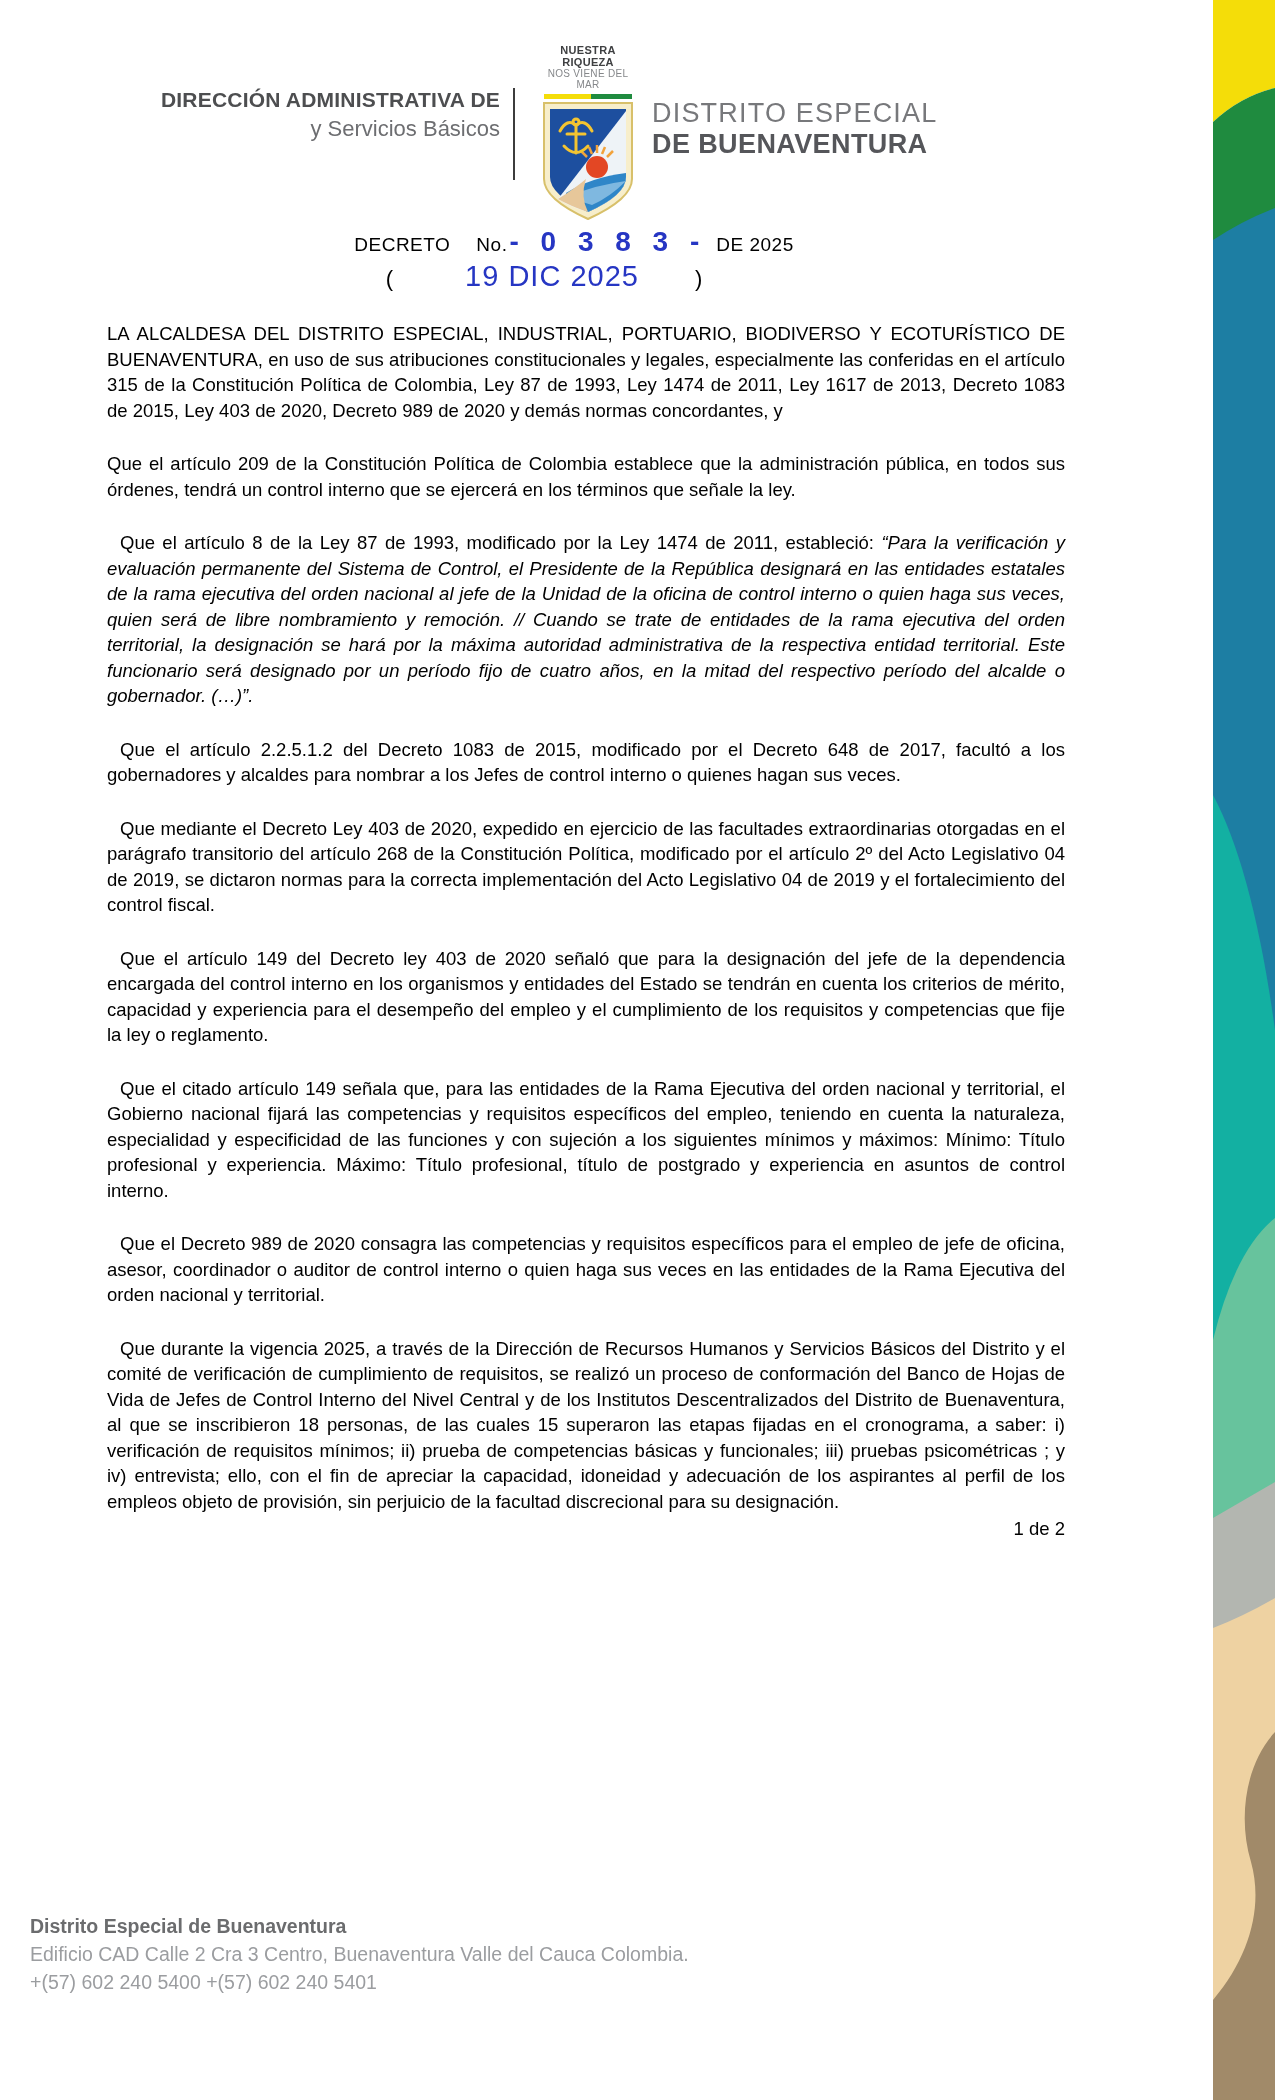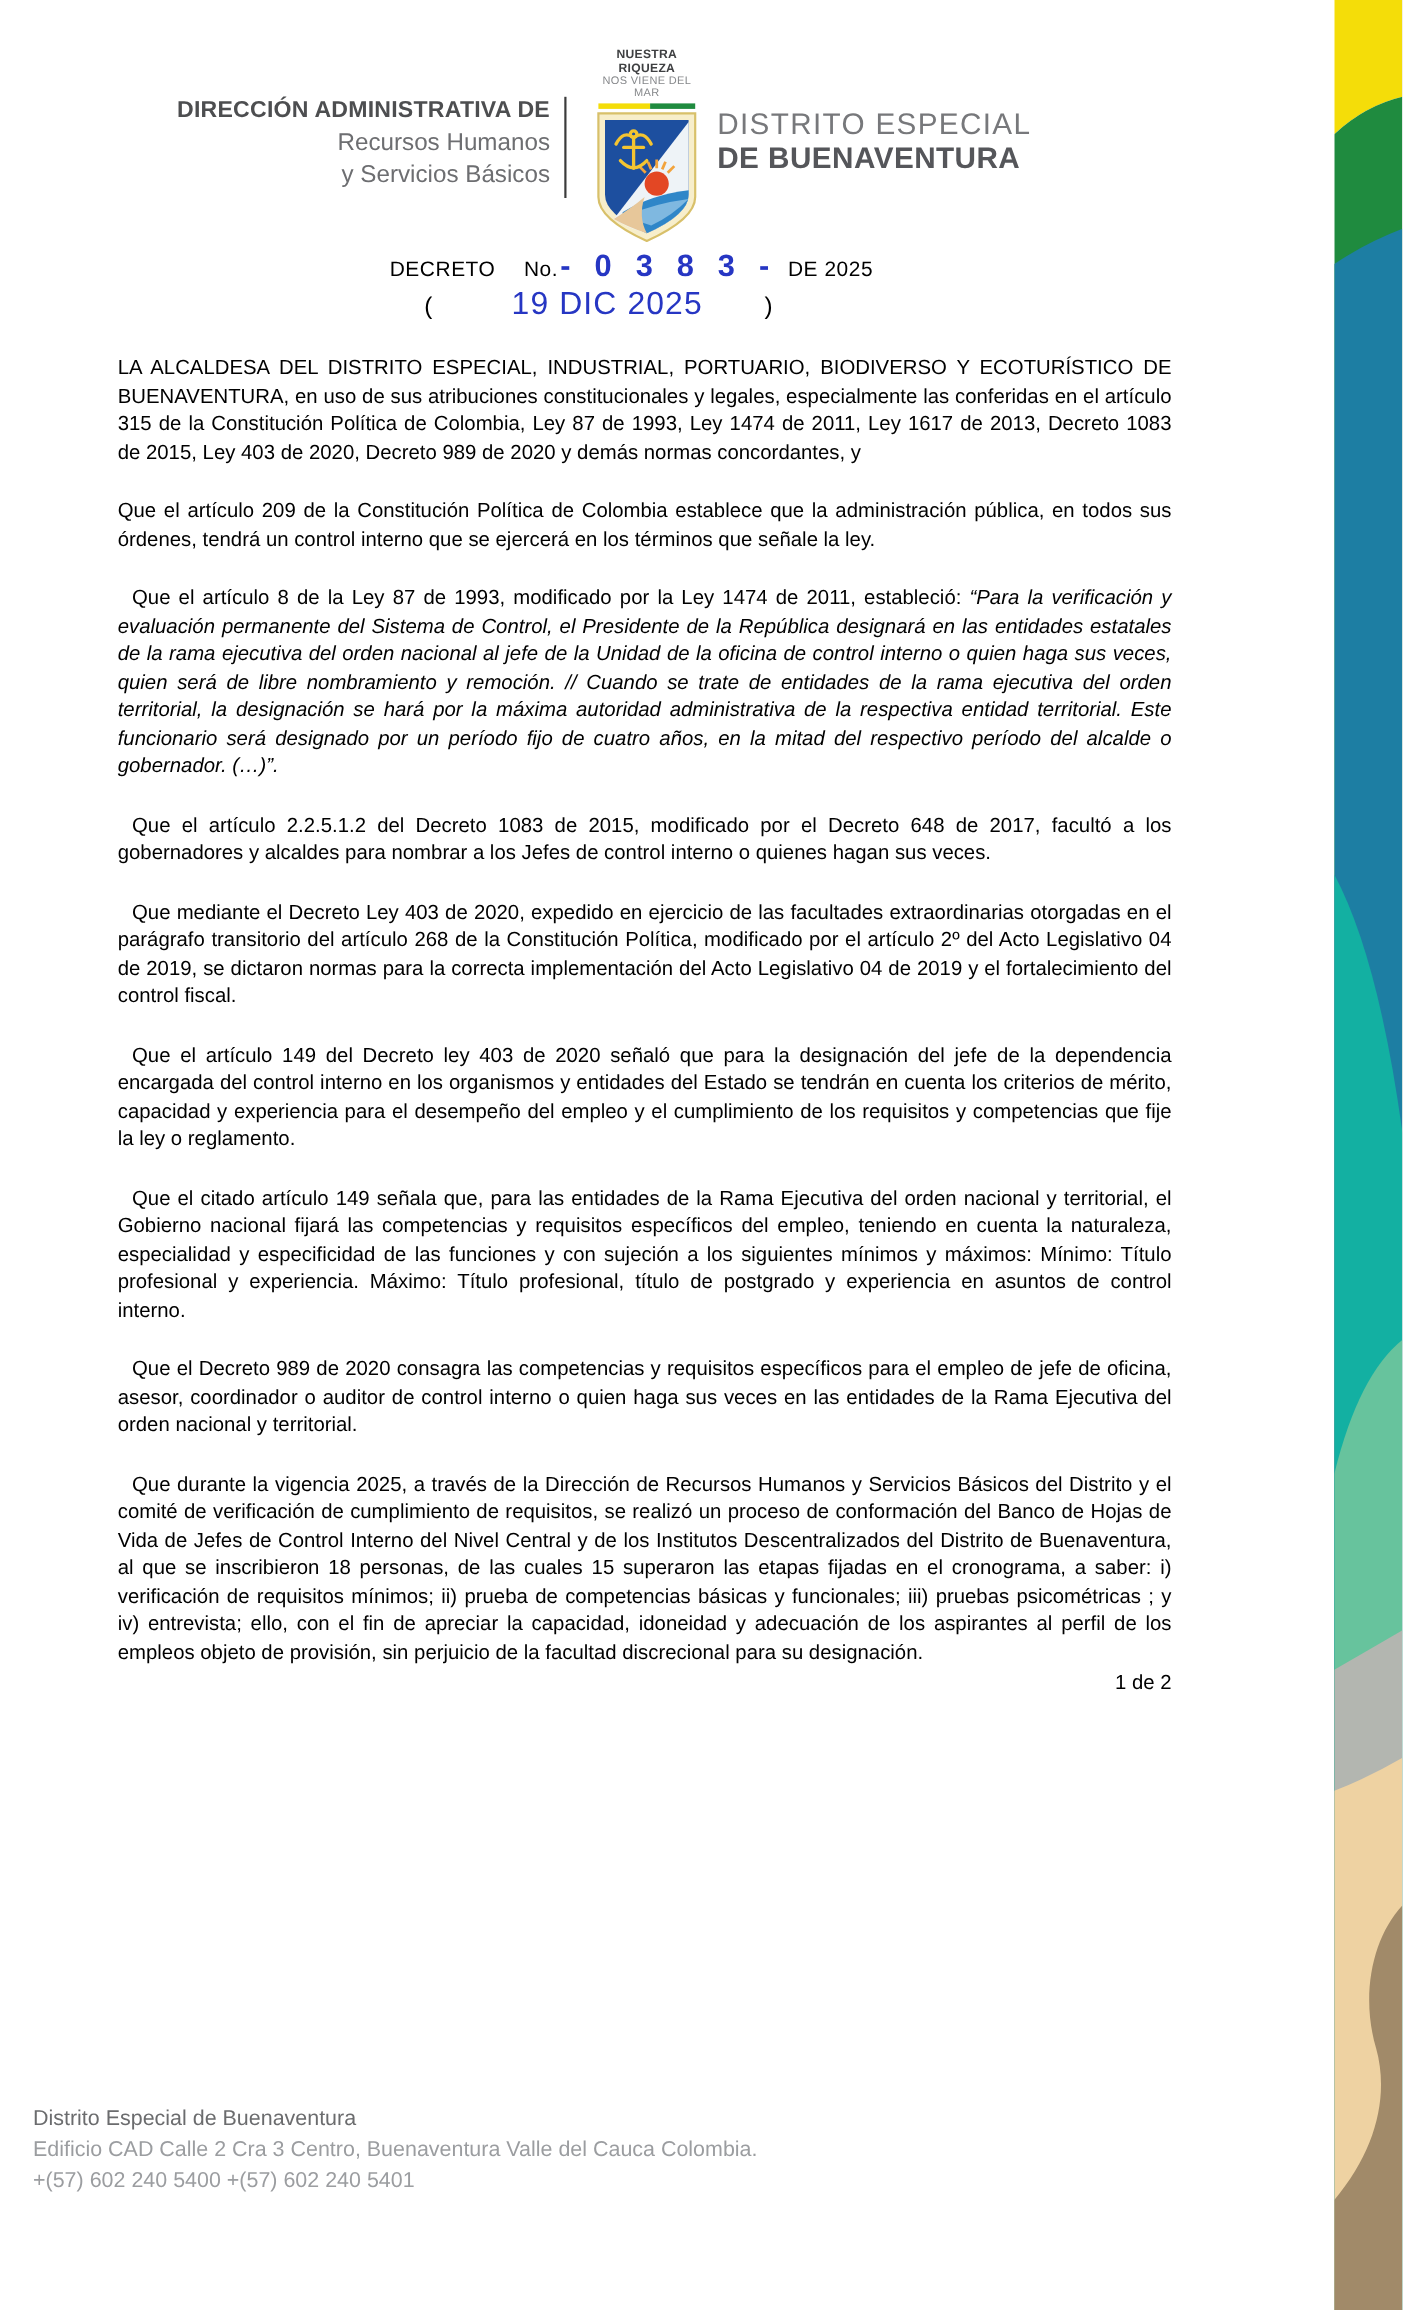--- a/index.html
+++ b/index.html
@@ -36,42 +36,41 @@
   .paren-row .date { font-size:29px; letter-spacing:1px; margin:0 56px 0 72px; }
   
   .doc-title { margin:42px 0 0 0; text-align:justify; font-size:18.5px; line-height:25.5px; word-spacing:1px; }
   .body-par { margin:28px 0 0 0; text-align:justify; font-size:18.5px; line-height:25.5px; }
   .indent { text-indent:13px; }
   .italic { font-style:italic; }
   .considerando { margin-top:30px; text-align:center; font-size:18.5px; letter-spacing:.4px; }
   .page-num { margin-top:4px; text-align:right; font-size:18.5px; }
   
   .footer { position:absolute; left:30px; top:1912px; }
-  .footer .f1 { font-size:19.5px; font-weight:normal; color:#6b6c6e; line-height:28px; }
+  .footer .f1 { font-size:19.5px; font-weight:bold; color:#6b6c6e; line-height:28px; }
   .footer .f2 { font-size:19.5px; color:#9b9da0; line-height:28px; }
 </style>
 </head>
 <body>
 
 <div class="page">
 
   <svg class="side-band" viewBox="0 0 62 2100" preserveAspectRatio="none" aria-hidden="true">
     <path d="M0 0 H62 V88 Q28 96 0 122 Z" fill="#f4dd09"></path>
     <path d="M0 122 Q28 96 62 88 V2100 H0 Z" fill="#1f8b3f"></path>
     <path d="M0 240 Q30 220 62 208 V2100 H0 Z" fill="#1d7ea3"></path>
     <path d="M0 795 Q40 870 62 1030 V2100 H0 Z" fill="#13b0a2"></path>
     <path d="M0 1340 Q22 1250 62 1218 V2100 H0 Z" fill="#67c39d"></path>
     <path d="M0 1518 Q31 1500 62 1482 V2100 H0 Z" fill="#b3b6b0"></path>
     <path d="M0 1628 Q31 1616 62 1598 V2100 H0 Z" fill="#eed2a2"></path>
     <path d="M62 1732 C34 1762 24 1815 38 1862 C50 1905 38 1955 0 2000 L0 2100 H62 Z" fill="#a18a69"></path>
   </svg>
 
   <div class="hdr-left">
     <div class="l1">DIRECCIÓN ADMINISTRATIVA DE</div>
-    <div class="l2">Recursos Humanos</div>
     <div class="l2">y Servicios Básicos</div>
   </div>
 
   <div class="hdr-div"></div>
 
   <div class="crest-wrap">
     <div class="motto1">NUESTRA RIQUEZA</div>
     <div class="motto2">NOS VIENE DEL MAR</div>
     <div class="crest-bar">
       <span class="bar-yellow"></span>

